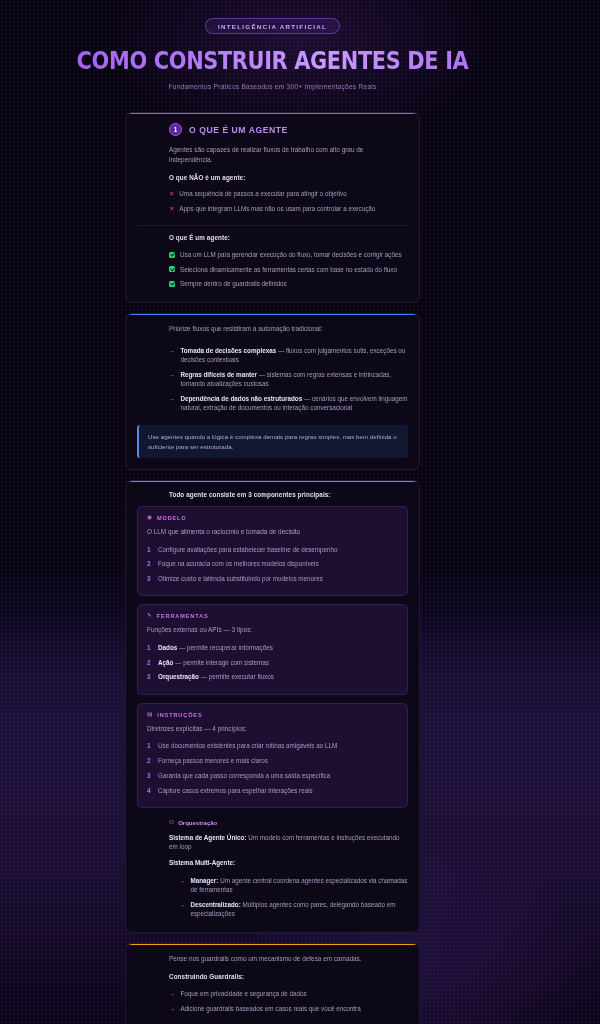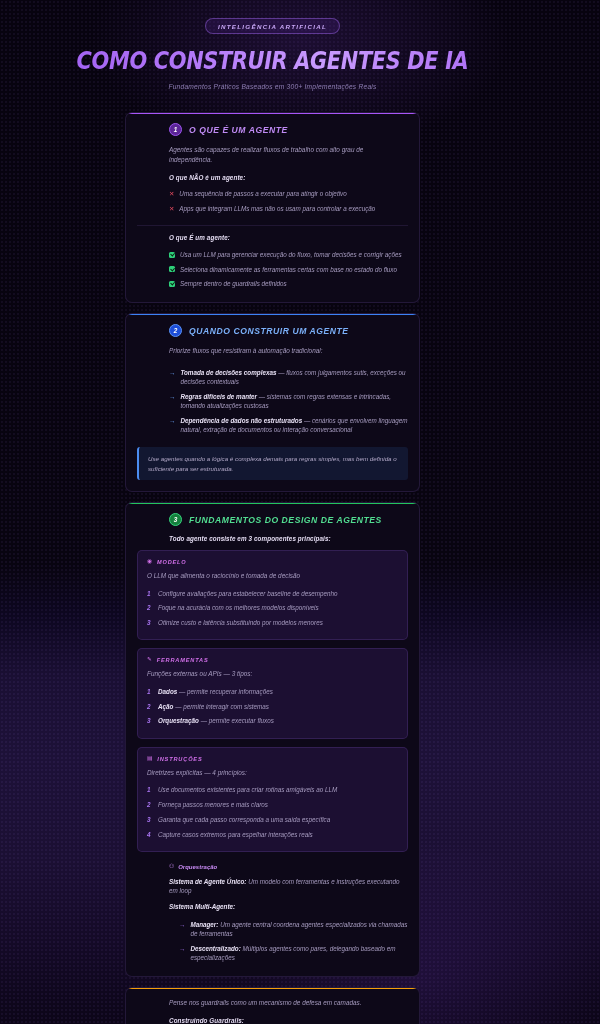--- a/index.html
+++ b/index.html
@@ -49,21 +49,20 @@
     z-index: 2;
   }
 
   #page {
     position: relative;
     z-index: 3;
     width: 545px;
     height: 1024px;
     display: flex;
     flex-direction: column;
-    font-style: italic;
   }
 
   
   .header {
     padding: 15px 0 10px;
     text-align: center;
   }
   .eyebrow {
     display: inline-block;
     font-size: 6.2px;
@@ -316,24 +315,20 @@
         </li>
         <li>
           <span class="mark ok"></span>
           <span>Sempre dentro de guardrails definidos</span>
         </li>
       </ul>
     </div>
 
     <div class="card" style="--accent:#3b82f6; --badge-bg:#1d4ed8; --badge-ring:#5b93f7; --title:#7bb0f9;
                 --arrow:#6aa1f5; --callout-bar:#4b8cf0; --callout-bg:rgba(30,58,110,.30);">
-      <div class="card-head">
-        <div class="badge">2</div>
-        <div class="card-title">QUANDO CONSTRUIR UM AGENTE</div>
-      </div>
       <div class="lead">Priorize fluxos que resistiram à automação tradicional:</div>
 
       <ul class="list">
         <li>
           <span class="mark arrow">→</span>
           <span><b>Tomada de decisões complexas</b>
             <span>— fluxos com julgamentos sutis, exceções ou decisões contextuais</span></span>
         </li>
         <li>
           <span class="mark arrow">→</span>
@@ -344,24 +339,20 @@
           <span class="mark arrow">→</span>
           <span><b>Dependência de dados não estruturados</b>
             <span>— cenários que envolvem linguagem natural, extração de documentos ou interação conversacional</span></span>
         </li>
       </ul>
 
       <div class="callout">Use agentes quando a lógica é complexa demais para regras simples, mas bem definida o suficiente para ser estruturada.</div>
     </div>
 
     <div class="card" style="--accent:#22c55e; --badge-bg:#15803d; --badge-ring:#35d47e; --title:#52dd91; --num:#a874f0;">
-      <div class="card-head">
-        <div class="badge">3</div>
-        <div class="card-title">FUNDAMENTOS DO DESIGN DE AGENTES</div>
-      </div>
       <div class="sub-label first">Todo agente consiste em 3 componentes principais:</div>
 
       <div class="subcard">
         <div class="subcard-head">
           <span class="sc-ico">◉</span>
           <span>MODELO</span>
         </div>
         <div class="lead">O LLM que alimenta o raciocínio e tomada de decisão</div>
         <ul class="list">
           <li>

